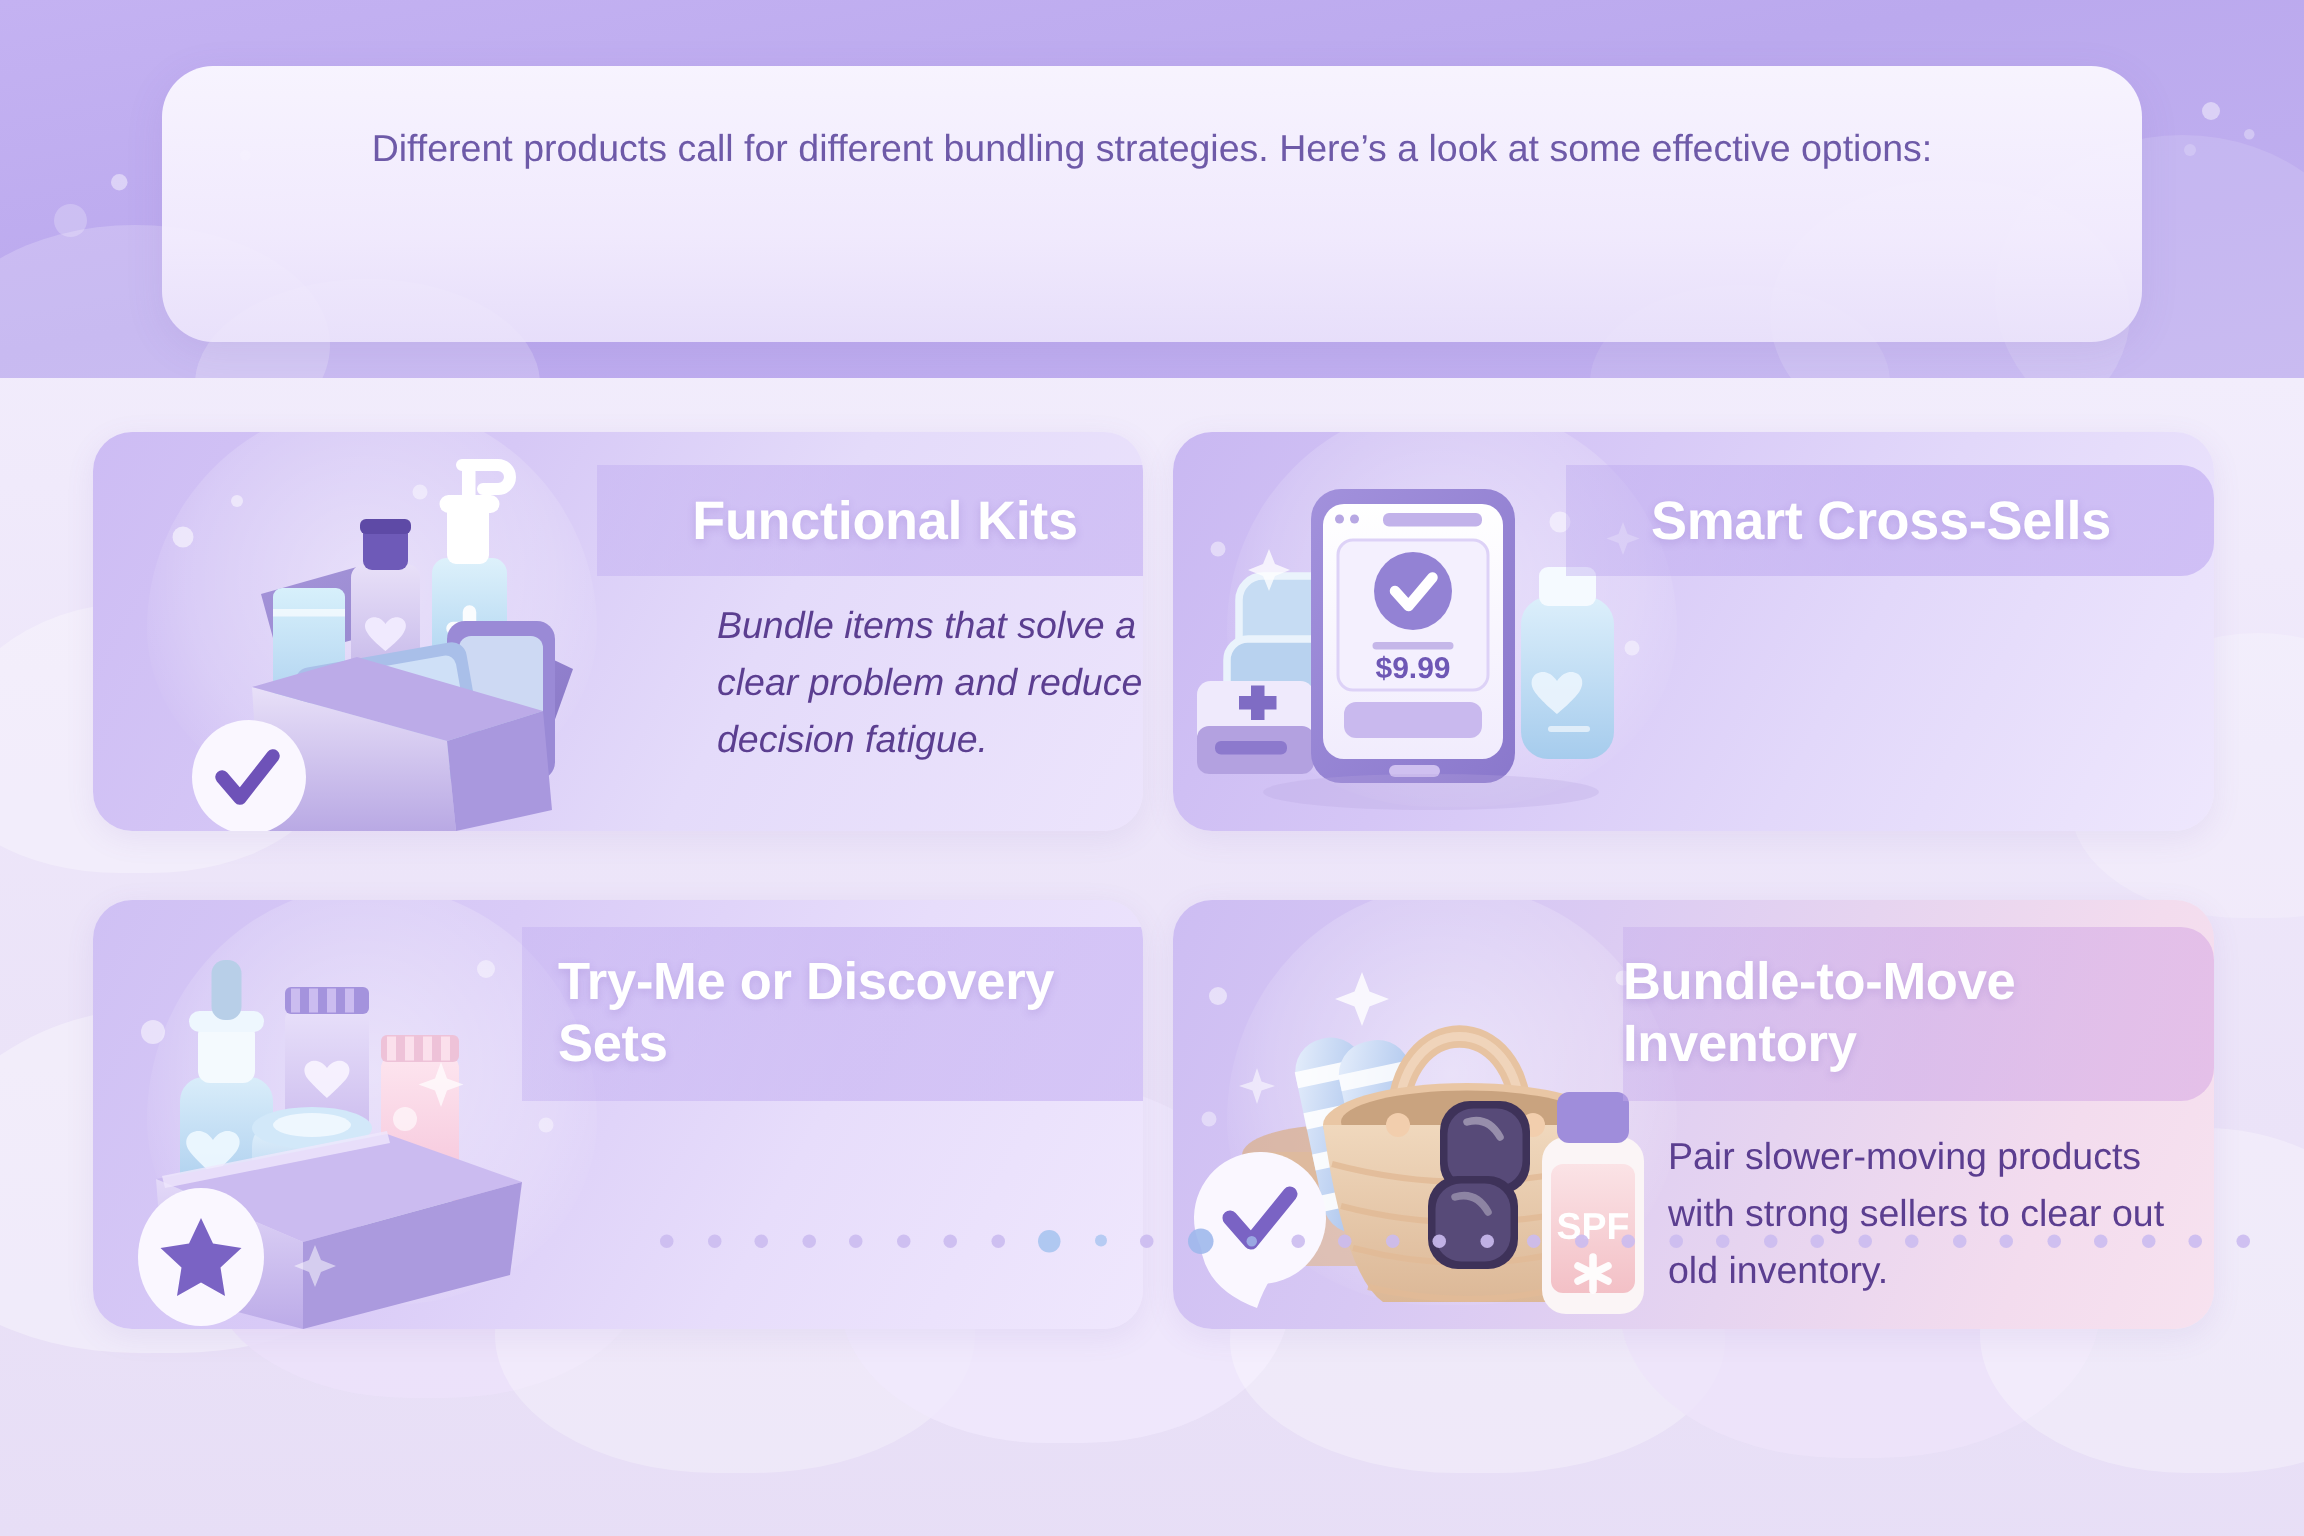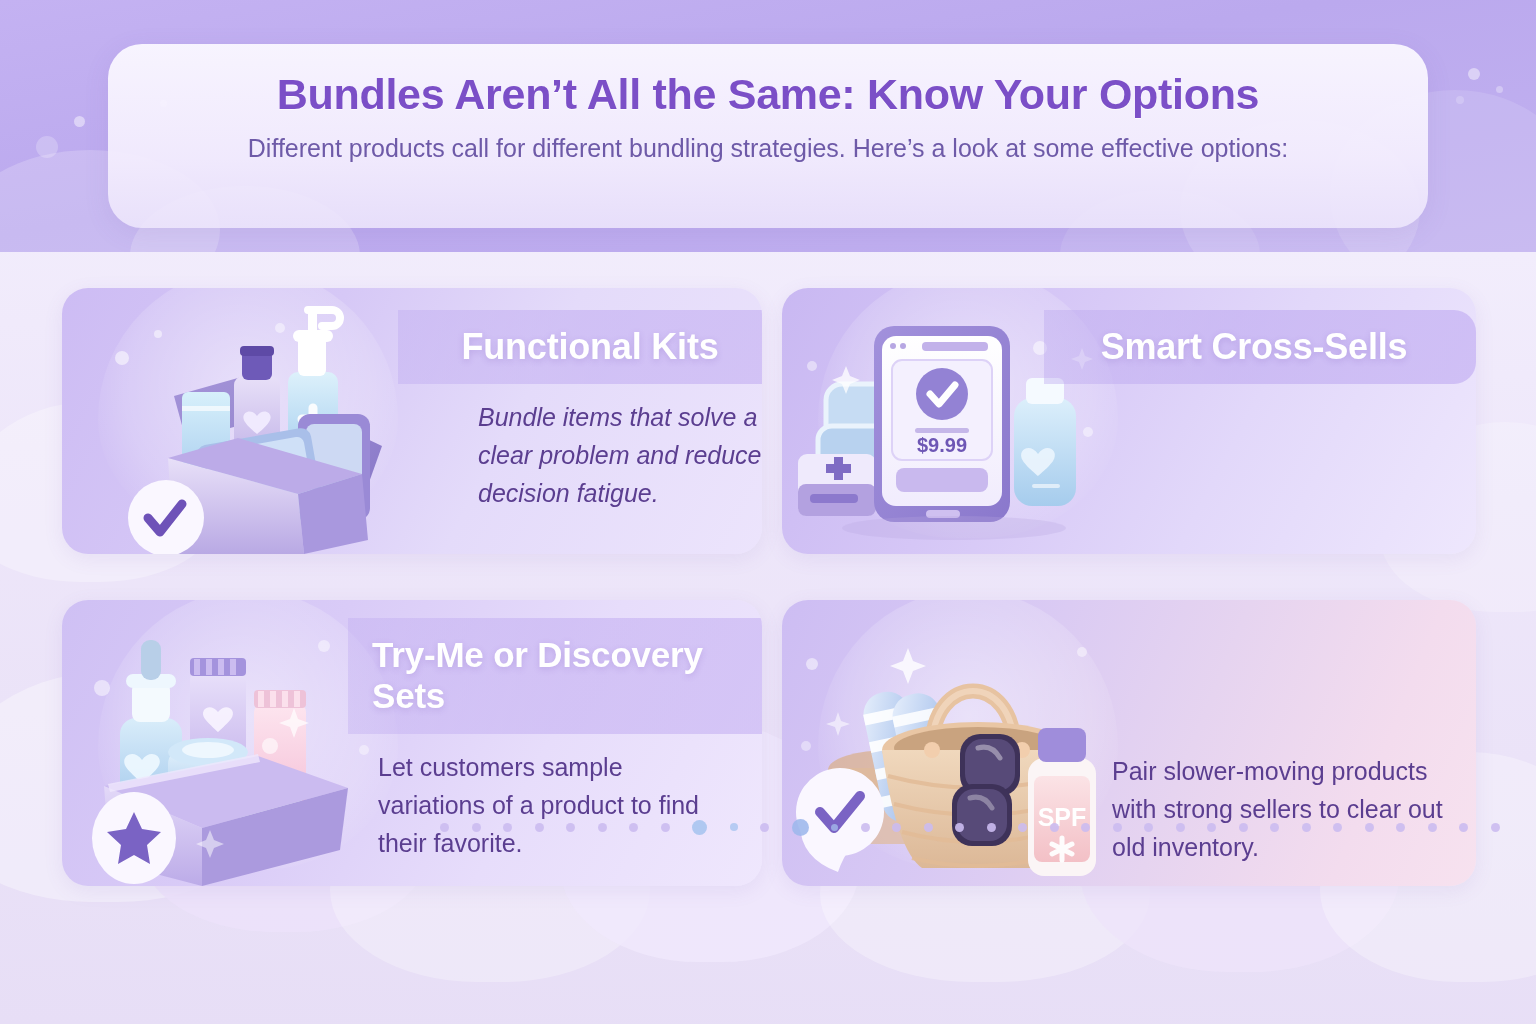--- a/index.html
+++ b/index.html
@@ -140,21 +140,20 @@
     <div class="hb-cloud" style="left:1330px;top:90px;width:250px;height:210px;opacity:.6;"></div>
     <div class="hb-cloud" style="left:1060px;top:190px;width:200px;height:130px;opacity:.5;"></div>
     <div class="hb-dot" style="left:74px;top:116px;width:11px;height:11px;"></div>
     <div class="hb-dot" style="left:160px;top:100px;width:7px;height:7px;"></div>
     <div class="hb-dot" style="left:36px;top:136px;width:22px;height:22px;opacity:.5;"></div>
     <div class="hb-dot" style="left:1468px;top:68px;width:12px;height:12px;"></div>
     <div class="hb-dot" style="left:1496px;top:86px;width:7px;height:7px;opacity:.7;"></div>
     <div class="hb-dot" style="left:1456px;top:96px;width:8px;height:8px;opacity:.45;"></div>
 
     <div class="header-card">
-      <div class="header-title">Bundles Aren’t All the Same: Know Your Options</div>
       <div class="header-sub">Different products call for different bundling strategies. Here’s a look at some effective options:</div>
     </div>
   </div>
 
   <div class="body-area">
 
     <div class="bg-cloud" style="left:-60px;top:420px;width:330px;height:230px;background:rgba(255,255,255,.35);"></div>
     <div class="bg-cloud" style="left:140px;top:470px;width:290px;height:210px;background:rgba(236,226,250,.85);"></div>
     <div class="bg-cloud" style="left:330px;top:500px;width:320px;height:230px;background:rgba(255,255,255,.28);"></div>
     <div class="bg-cloud" style="left:560px;top:470px;width:300px;height:240px;background:rgba(240,232,252,.8);"></div>
@@ -388,21 +387,20 @@
             <path d="M148 230 l4 10 l10 4 l-10 4 l-4 10 l-4 -10 l-10 -4 l10 -4 z" fill="#ffffff" opacity=".5"></path>
             <circle cx="40" cy="88" r="8" fill="#ffffff" opacity=".5"></circle>
             <circle cx="262" cy="46" r="6" fill="#ffffff" opacity=".45"></circle>
             <circle cx="302" cy="150" r="5" fill="#ffffff" opacity=".4"></circle>
           </svg>
         </div>
 
         <div class="title-band">
           <span class="card-title">Try-Me or Discovery Sets</span>
         </div>
-        <div class="card-desc">Let customers sample variations of a product to find their favorite.</div>
       </div>
 
       <div class="card c4">
         <div class="card-bg"></div>
         <div class="arch" style="top:-10px;height:280px;"></div>
 
         <div class="illus">
           <svg width="340" height="286" viewBox="0 0 340 286">
             <defs>
               <linearGradient id="g4bk" x1="0" y1="0" x2="0" y2="1">
@@ -476,20 +474,23 @@
             </g>
 
             <path d="M126 48 l5 13 l13 5 l-13 5 l-5 13 l-5 -13 l-13 -5 l13 -5 z" fill="#ffffff" opacity=".8"></path>
             <path d="M56 112 l3 9 l9 3 l-9 3 l-3 9 l-3 -9 l-9 -3 l9 -3 z" fill="#ffffff" opacity=".55"></path>
             <circle cx="30" cy="64" r="6" fill="#ffffff" opacity=".5"></circle>
             <circle cx="300" cy="52" r="5" fill="#ffffff" opacity=".45"></circle>
             <circle cx="24" cy="146" r="5" fill="#ffffff" opacity=".4"></circle>
           </svg>
         </div>
 
+        <div class="title-band">
+          <span class="card-title">Bundle-to-Move Inventory</span>
+        </div>
         <div class="card-desc">Pair slower-moving products with strong sellers to clear out old inventory.</div>
       </div>
 
     </div>
 
     <div class="divider" id="divider">
         <i style="width: 9px; height: 9px; background: rgb(203, 187, 240); opacity: 0.9;"></i>
         <i style="width: 9px; height: 9px; background: rgb(203, 187, 240); opacity: 0.9;"></i>
         <i style="width: 9px; height: 9px; background: rgb(203, 187, 240); opacity: 0.9;"></i>
         <i style="width: 9px; height: 9px; background: rgb(203, 187, 240); opacity: 0.9;"></i>

